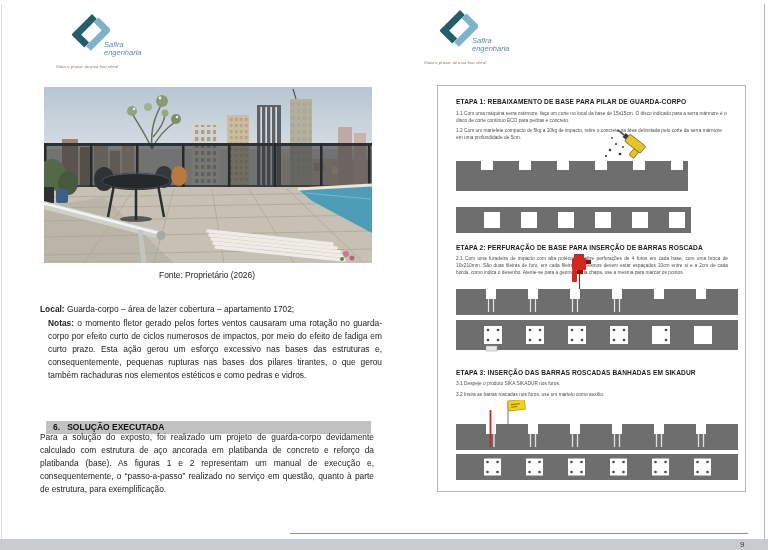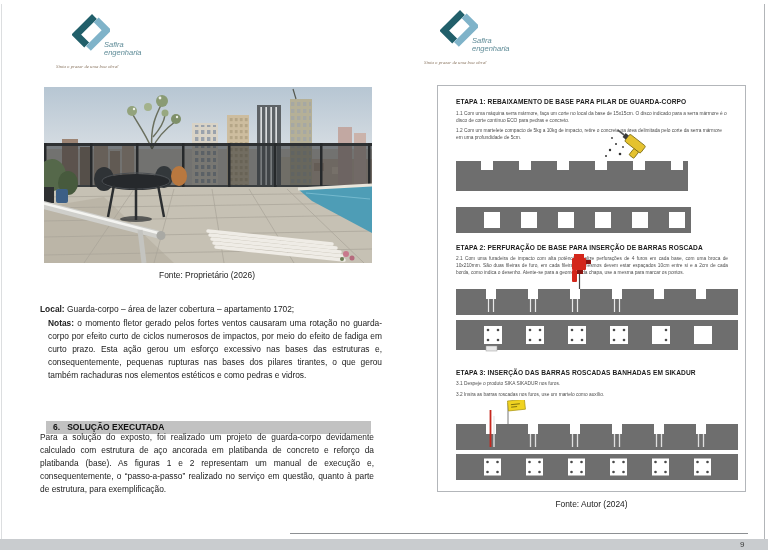--- a/index.html
+++ b/index.html
@@ -389,18 +389,17 @@
         <circle cx="199.5" cy="18" r="1.3"></circle>
           <circle cx="209.5" cy="18" r="1.3"></circle>
         <circle cx="241.5" cy="8" r="1.3"></circle>
           <circle cx="251.5" cy="8" r="1.3"></circle>
         <circle cx="241.5" cy="18" r="1.3"></circle>
           <circle cx="251.5" cy="18" r="1.3"></circle>
       </g>
     </svg>
   </div>
 
-  <div class="abs caption center" style="left:437px;top:499px;width:309px;">Fonte: Autor (2024)</div>
 
   <div class="abs footer-line" style="left:290px;top:533px;width:458px;"></div>
   <div class="abs page-num" style="left:740px;top:540px;">9</div>
 
 </div>
 
 </body></html>

